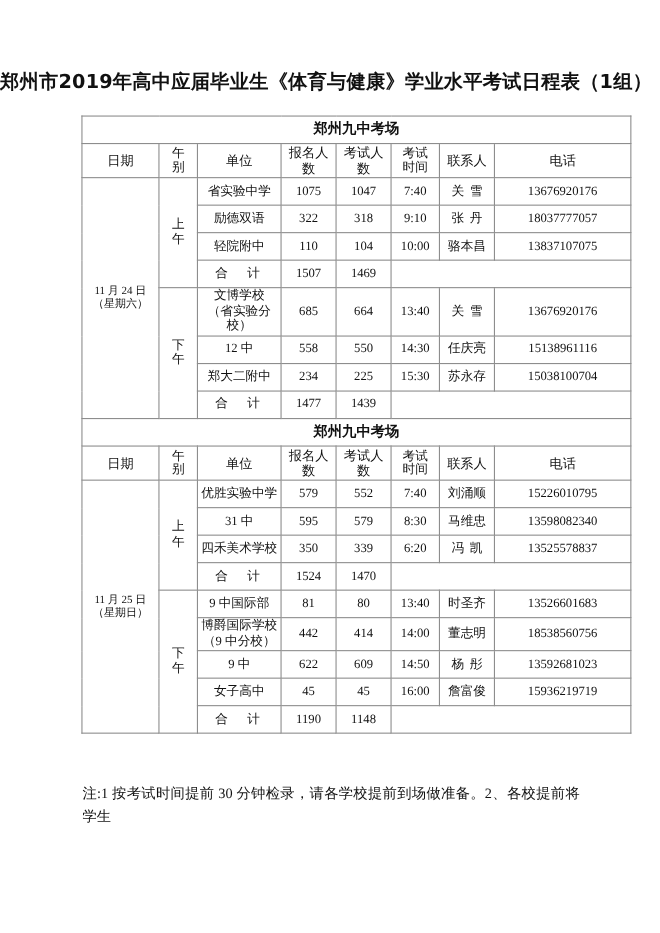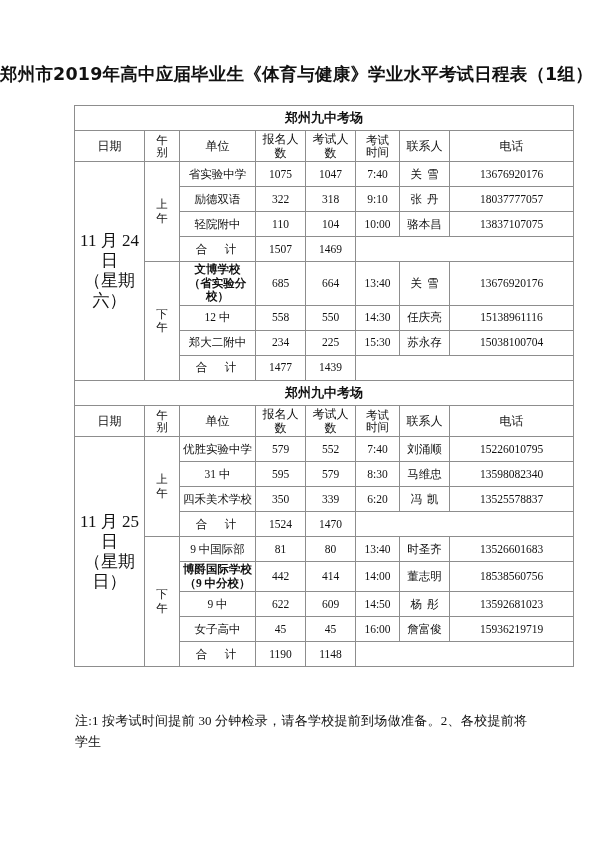--- a/index.html
+++ b/index.html
@@ -77,26 +77,26 @@
   .c-time   { width: 44px; }
   .c-person { width: 50px; }
   .c-phone  { width: 124px; }
 
   .vert {
     font-size: 11.5px;
     line-height: 1.08;
   }
   .vert span { display: block; }
   .date-cell {
-    font-size: 17px;
+    font-size: 10px;
     line-height: 1.35;
   }
   .date-cell span { display: block; }
   .two-line { line-height: 1.1; }
-  .two-line span { display: block; font-weight: bold; }
+  .two-line span { display: block; }
   .total-label { letter-spacing: 3px; }
   .name-sp { letter-spacing: 5px; text-indent: 5px; }
   .blank-cell { }
 
   .footnote {
     position: absolute;
     top: 710px;
     left: 75px;
     width: 452px;
     font-size: 13px;

